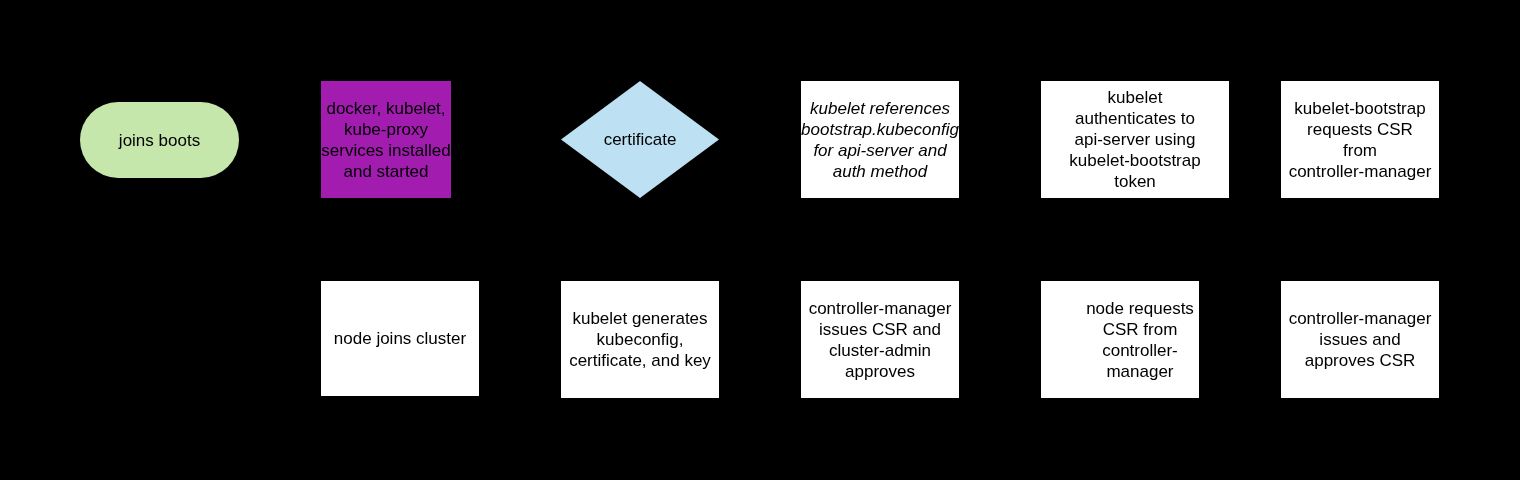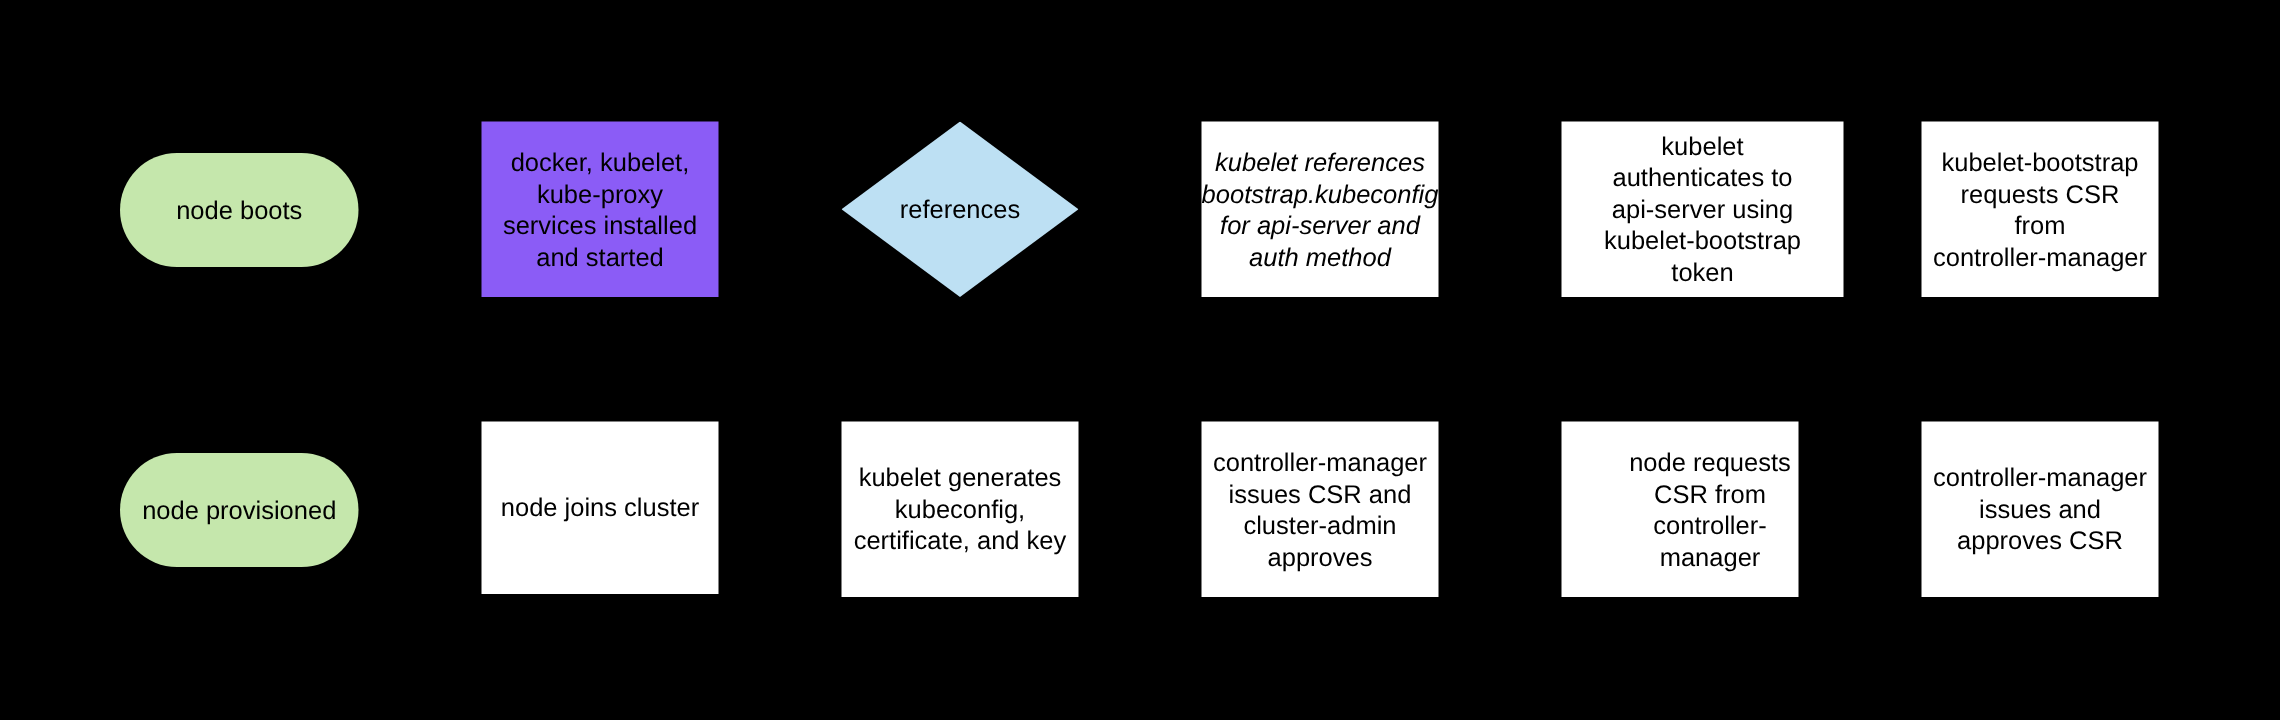--- a/index.html
+++ b/index.html
@@ -38,32 +38,32 @@
   .shape-decision {
     clip-path: polygon(50% 0%, 100% 50%, 50% 100%, 0% 50%);
   }
 </style>
 </head>
 <body style="background: rgb(0, 0, 0);">
 
 <div class="canvas">
 
   <div class="node shape-terminator" style="left: 80px; top: 102px; width: 159px; height: 76px; background-color: rgb(197, 231, 172);">
-    <span class="label">node boots</span>
+    <span class="label">joins boots</span>
   </div>
 
-  <div class="node shape-process" style="left: 321px; top: 81px; width: 158px; height: 117px; background-color: #8b5cf6; justify-content: center;">
+  <div class="node shape-process" style="left: 321px; top: 81px; width: 130px; height: 117px; background-color: #a21caf; justify-content: center;">
     <span class="label">docker, kubelet,
 kube-proxy
 services installed
 and started</span>
   </div>
 
   <div class="node shape-decision" style="left: 561px; top: 81px; width: 158px; height: 117px; background-color: rgb(189, 224, 243);">
-    <span class="label">references</span>
+    <span class="label">certificate</span>
   </div>
 
   <div class="node shape-process" style="left: 801px; top: 81px; width: 158px; height: 117px; background-color: rgb(255, 255, 255); font-style: italic;">
     <span class="label">kubelet references
 bootstrap.kubeconfig
 for api-server and
 auth method</span>
   </div>
 
   <div class="node shape-process" style="left: 1041px; top: 81px; width: 188px; height: 117px; background-color: rgb(255, 255, 255);">
@@ -74,23 +74,20 @@
 token</span>
   </div>
 
   <div class="node shape-process" style="left: 1281px; top: 81px; width: 158px; height: 117px; background-color: rgb(255, 255, 255);">
     <span class="label">kubelet-bootstrap
 requests CSR
 from
 controller-manager</span>
   </div>
 
-  <div class="node shape-terminator" style="left: 80px; top: 302px; width: 159px; height: 76px; background-color: rgb(197, 231, 172);">
-    <span class="label">node provisioned</span>
-  </div>
 
   <div class="node shape-process" style="left: 321px; top: 281px; width: 158px; height: 115px; background-color: rgb(255, 255, 255);">
     <span class="label">node joins cluster</span>
   </div>
 
   <div class="node shape-process" style="left: 561px; top: 281px; width: 158px; height: 117px; background-color: rgb(255, 255, 255);">
     <span class="label">kubelet generates
 kubeconfig,
 certificate, and key</span>
   </div>

